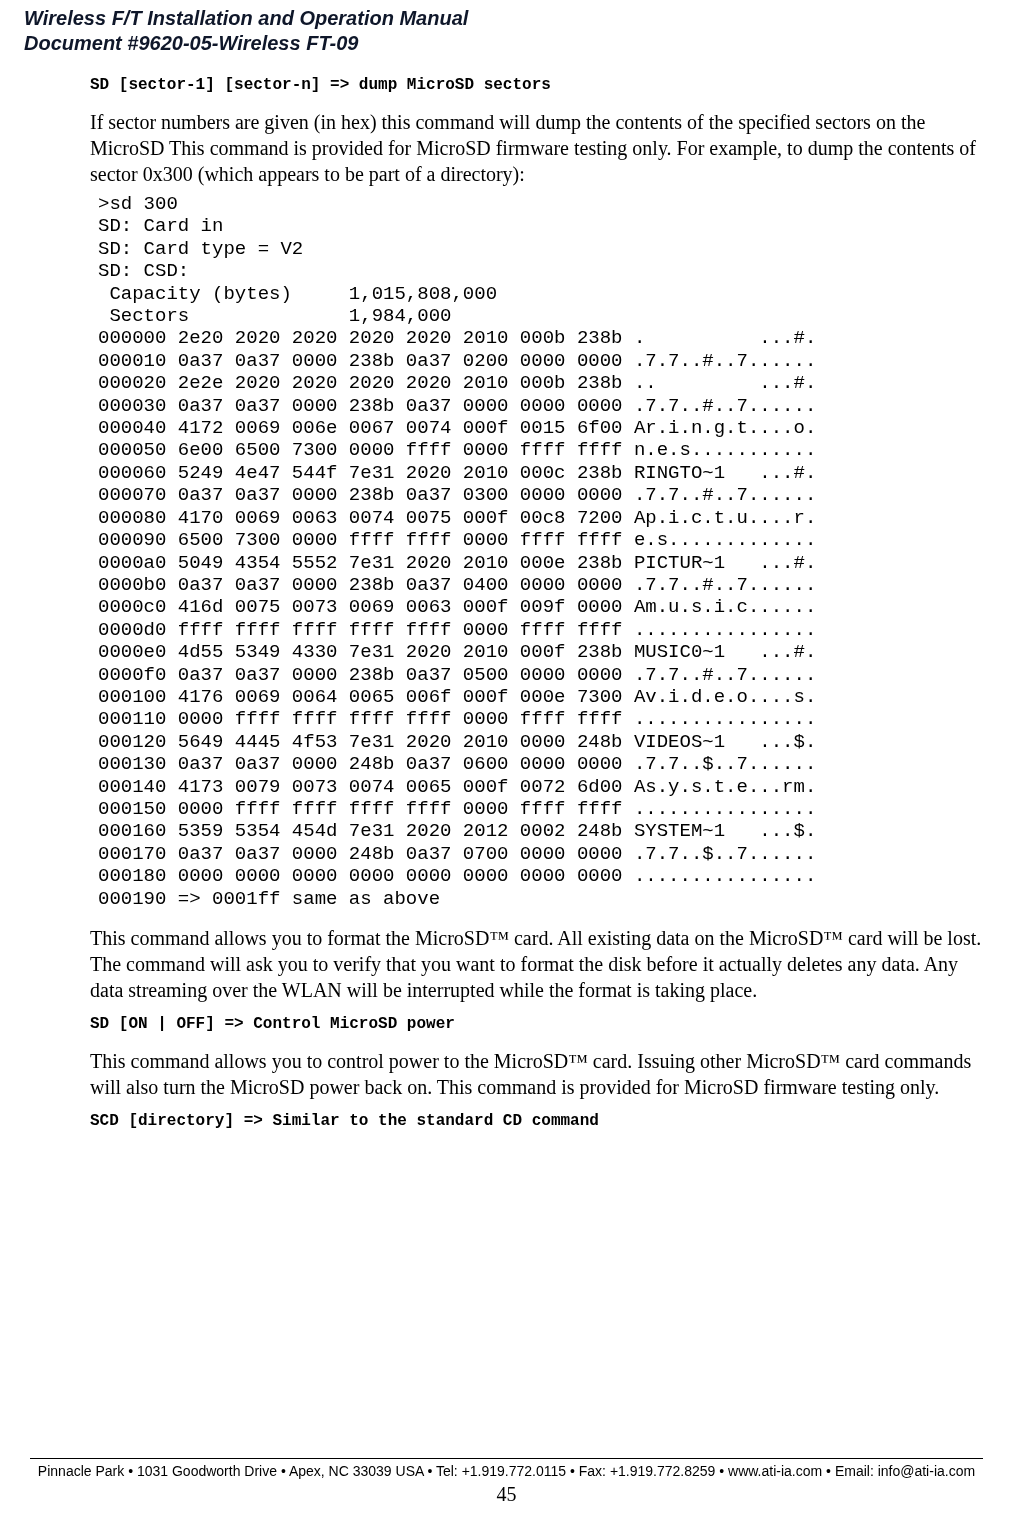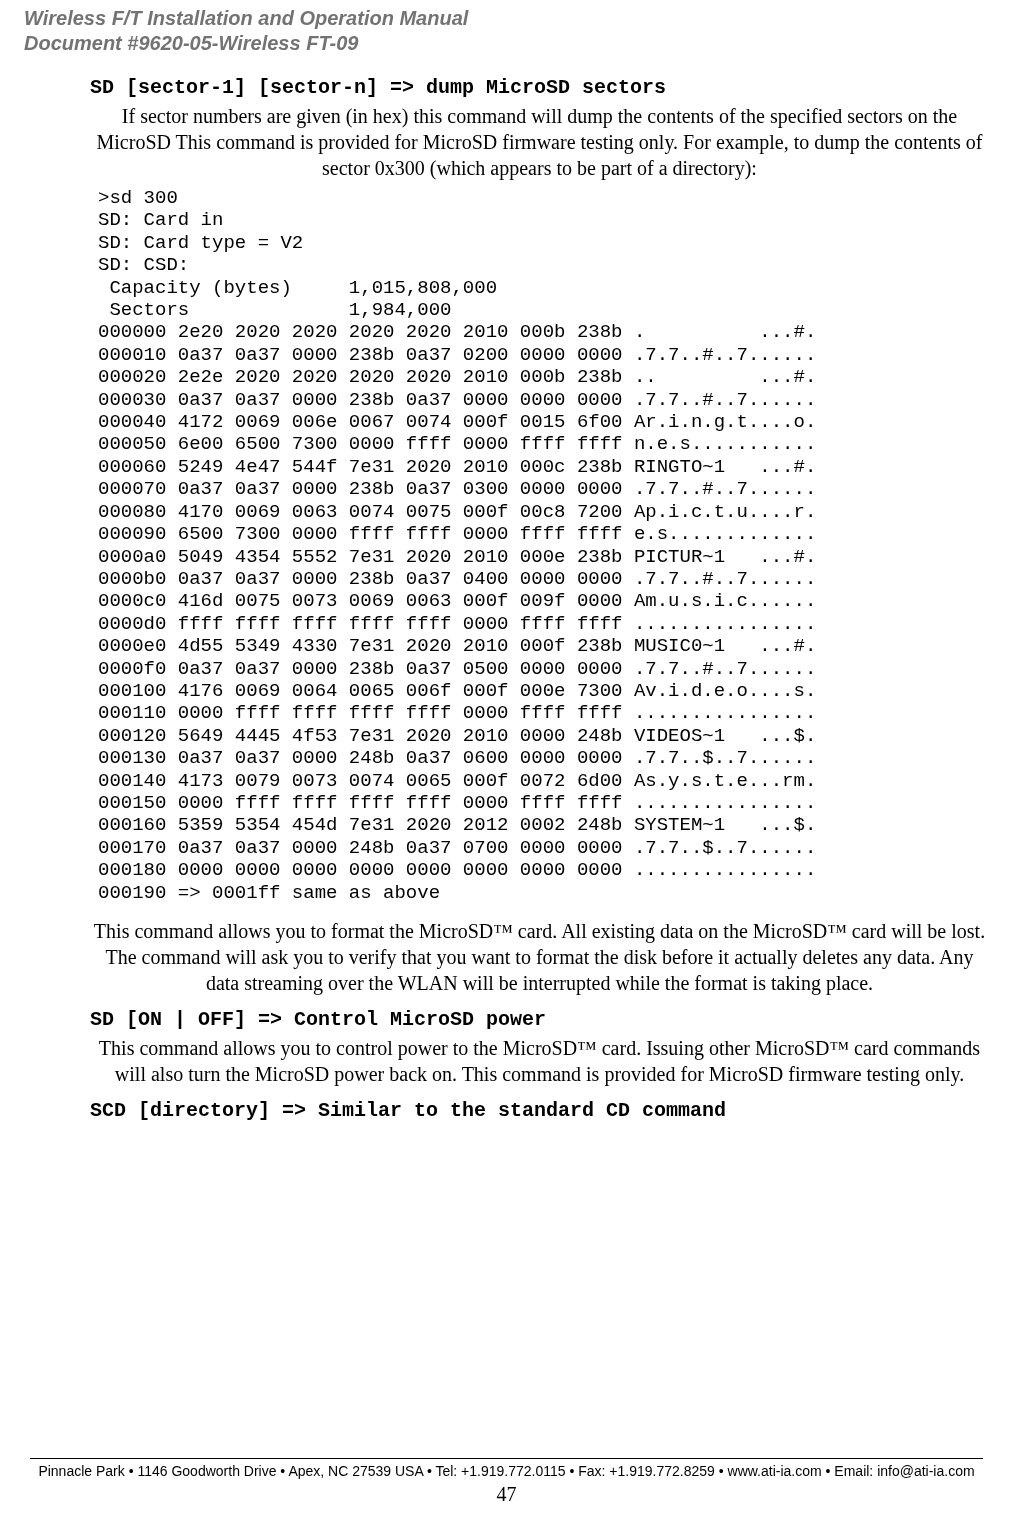--- a/index.html
+++ b/index.html
@@ -19,37 +19,36 @@
     padding: 0;
     position: relative;
   }
   .header {
     padding: 6px 0 0 24px;
     font-family: Arial, Helvetica, sans-serif;
     font-weight: bold;
     font-style: italic;
     font-size: 20px;
     line-height: 1.25;
-    color: #737373;
+    color: #0f172a;
   }
   .body {
     padding: 8px 24px 0 90px;
   }
   .cmd-heading {
     font-family: "Courier New", Courier, monospace;
     font-weight: bold;
-    font-size: 20px;
+    font-size: 16px;
     margin: 12px 0 2px 0;
   }
   .para {
     font-family: "Times New Roman", Times, serif;
     font-size: 20px;
     line-height: 1.3;
-    margin: 4px 0 6px 0;
-    text-align: center;
+    margin: 15px 0 6px 0;
   }
   pre.dump {
     font-family: "Courier New", Courier, monospace;
     font-size: 19px;
     line-height: 1.18;
     white-space: pre;
     margin: 6px 0 14px 8px;
   }
   .footer {
     position: absolute;
@@ -123,17 +122,17 @@
     <div class="cmd-heading">SD [ON | OFF] =&gt; Control MicroSD power</div>
     <div class="para">This command allows you to control power to the MicroSD™ card. Issuing other MicroSD™ card commands will also turn the MicroSD power back on. This command is provided for MicroSD firmware testing only.</div>
 
 
     <div class="cmd-heading">SCD [directory] =&gt; Similar to the standard CD command</div>
 
   </div>
 
   <div class="footer">
     <div class="line"></div>
-    <div>Pinnacle Park • 1146 Goodworth Drive • Apex, NC 27539 USA • Tel: +1.919.772.0115 • Fax: +1.919.772.8259 • www.ati-ia.com • Email: info@ati-ia.com</div>
-    <div class="pageno">47</div>
+    <div>Pinnacle Park • 1031 Goodworth Drive • Apex, NC 33039 USA • Tel: +1.919.772.0115 • Fax: +1.919.772.8259 • www.ati-ia.com • Email: info@ati-ia.com</div>
+    <div class="pageno">45</div>
   </div>
 
 </div>
 
 </body></html>

